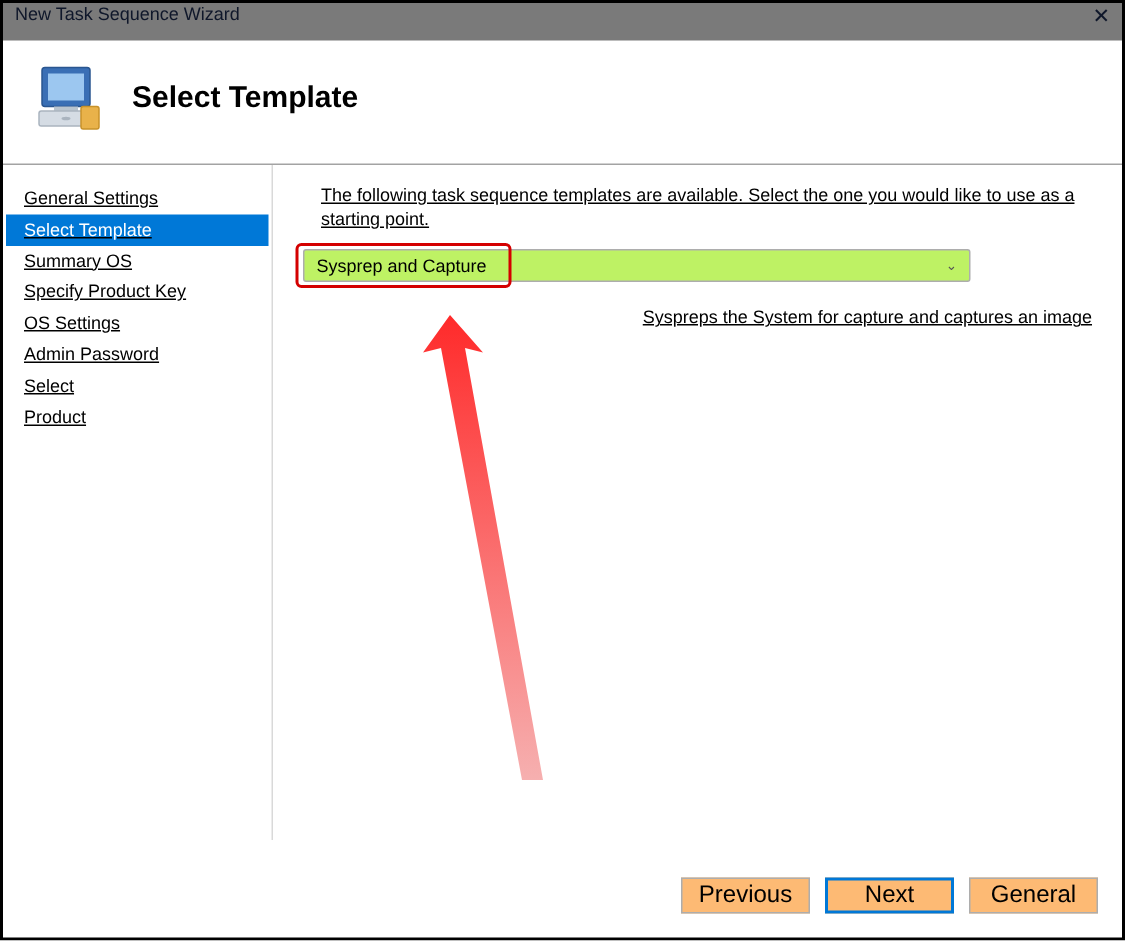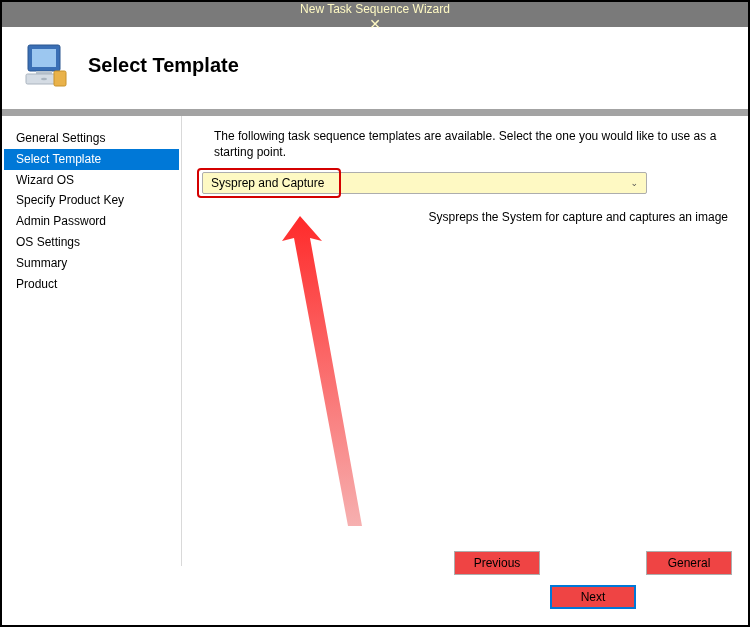--- a/index.html
+++ b/index.html
@@ -12,28 +12,26 @@
   .outer {
     width: 750px;
     height: 627px;
     border: 2px solid #000;
     box-sizing: border-box;
     position: relative;
     background: #fff;
   }
   .titlebar {
     background: #7a7a7a;
-    color: #fef9c3;
+    color: #0f172a;
     height: 25px;
     display: flex;
-    align-items: center;
     justify-content: space-between;
     padding: 0 8px;
     font-size: 12px;
-    flex-direction: column;
   }
   .titlebar .close {
     font-size: 14px;
     font-weight: 300;
     cursor: pointer;
     font-family: Arial, sans-serif;
   }
   .header {
     display: flex;
     align-items: center;
@@ -44,22 +42,23 @@
     font-size: 20px;
     font-weight: bold;
     margin: 0;
   }
   .icon-monitor {
     width: 48px;
     height: 48px;
   }
   .body {
     display: flex;
-    border-top: 7px solid #a3a3a3;
+    border-top: 1px solid #a3a3a3;
     height: 450px;
+    text-decoration: underline;
   }
   .sidebar {
     width: 180px;
     border-right: 1px solid #d9d9d9;
     padding: 12px 2px;
     box-sizing: border-box;
   }
   .sidebar-item {
     padding: 2px 12px;
     line-height: 1.4;
@@ -78,21 +77,21 @@
   .intro {
     margin: 0 0 12px 12px;
     line-height: 1.35;
   }
   .dropdown {
     display: flex;
     align-items: center;
     justify-content: space-between;
     width: 445px;
     height: 22px;
-    background: #fef9c3;
+    background: #bef264;
     border: 1px solid #adadad;
     border-radius: 2px;
     padding: 0 8px 0 8px;
     box-sizing: border-box;
     cursor: pointer;
   }
   .dropdown .chev {
     font-size: 9px;
     color: #555;
   }
@@ -113,30 +112,29 @@
   .footer {
     position: absolute;
     right: 16px;
     bottom: 16px;
     display: flex;
     gap: 10px;
   }
   .btn {
     width: 86px;
     height: 24px;
-    background: #ef4444;
+    background: #fdba74;
     border: 1px solid #adadad;
     font-family: inherit;
-    font-size: 12px;
+    font-size: 16px;
     cursor: pointer;
   }
   .btn.primary {
     border: 2px solid #0078d7;
     line-height: 1;
-    margin-top: 34px;
   }
 </style>
 </head>
 <body>
 
 <div class="outer">
 
   <div class="titlebar">
     <span>New Task Sequence Wizard</span>
     <span class="close">✕</span>
@@ -152,25 +150,25 @@
       <rect x="32" y="30" width="12" height="15" rx="1.5" fill="#e9b24a" stroke="#c8922a"></rect>
     </svg>
     <h1>Select Template</h1>
   </div>
 
   <div class="body">
 
     <div class="sidebar" id="sidebar">
         <div class="sidebar-item">General Settings</div>
         <div class="sidebar-item selected">Select Template</div>
-        <div class="sidebar-item">Wizard OS</div>
+        <div class="sidebar-item">Summary OS</div>
         <div class="sidebar-item">Specify Product Key</div>
+        <div class="sidebar-item">OS Settings</div>
         <div class="sidebar-item">Admin Password</div>
-        <div class="sidebar-item">OS Settings</div>
-        <div class="sidebar-item">Summary</div>
+        <div class="sidebar-item">Select</div>
         <div class="sidebar-item">Product</div>
       </div>
 
     <div class="content">
       <p class="intro">The following task sequence templates are available.  Select the one you would like to use as a starting point.</p>
 
       <div style="position:relative; display:inline-block;">
         <div class="dropdown">
           <span>Sysprep and Capture</span>
           <span class="chev">⌄</span>

